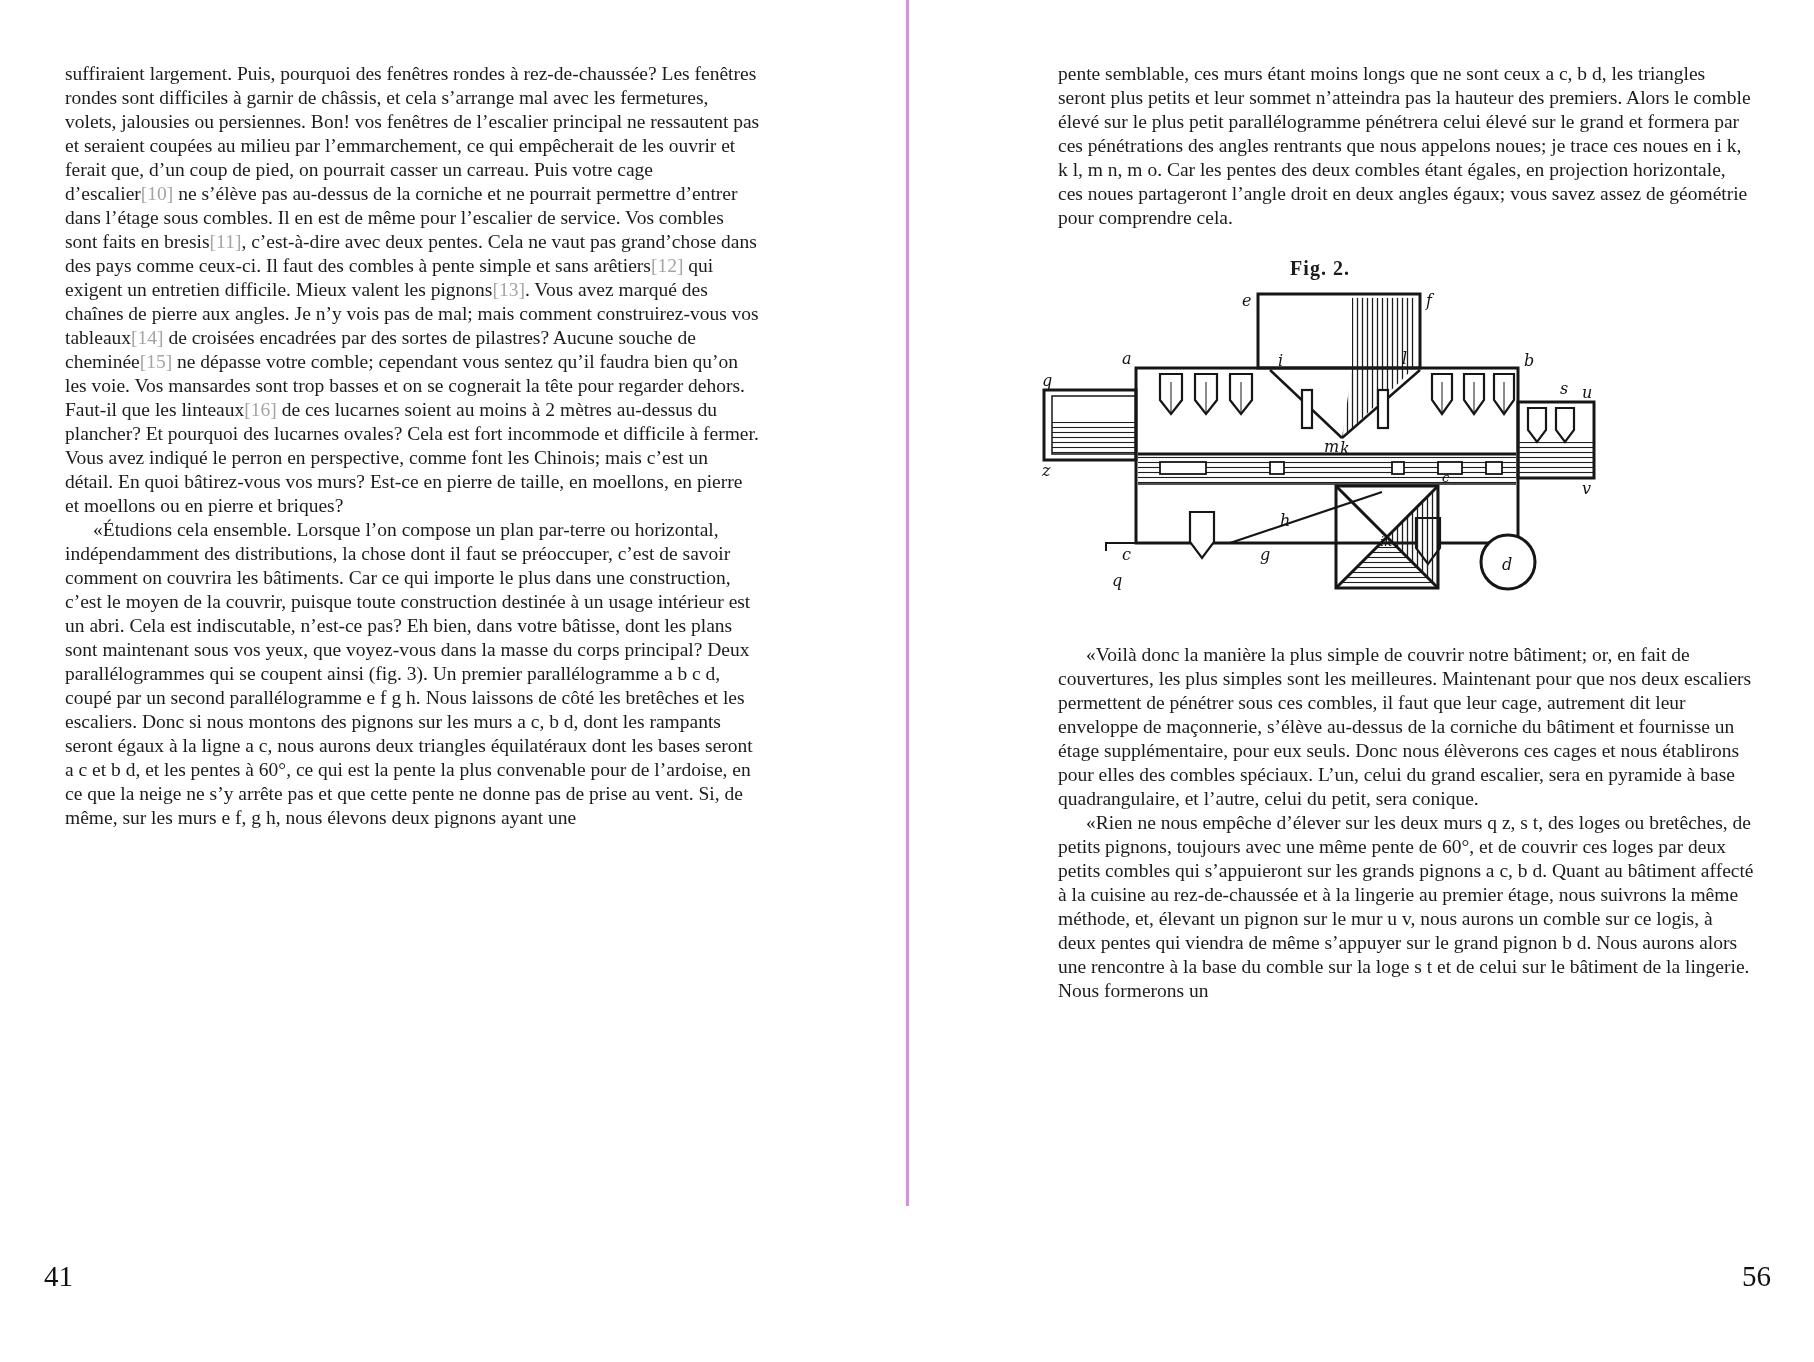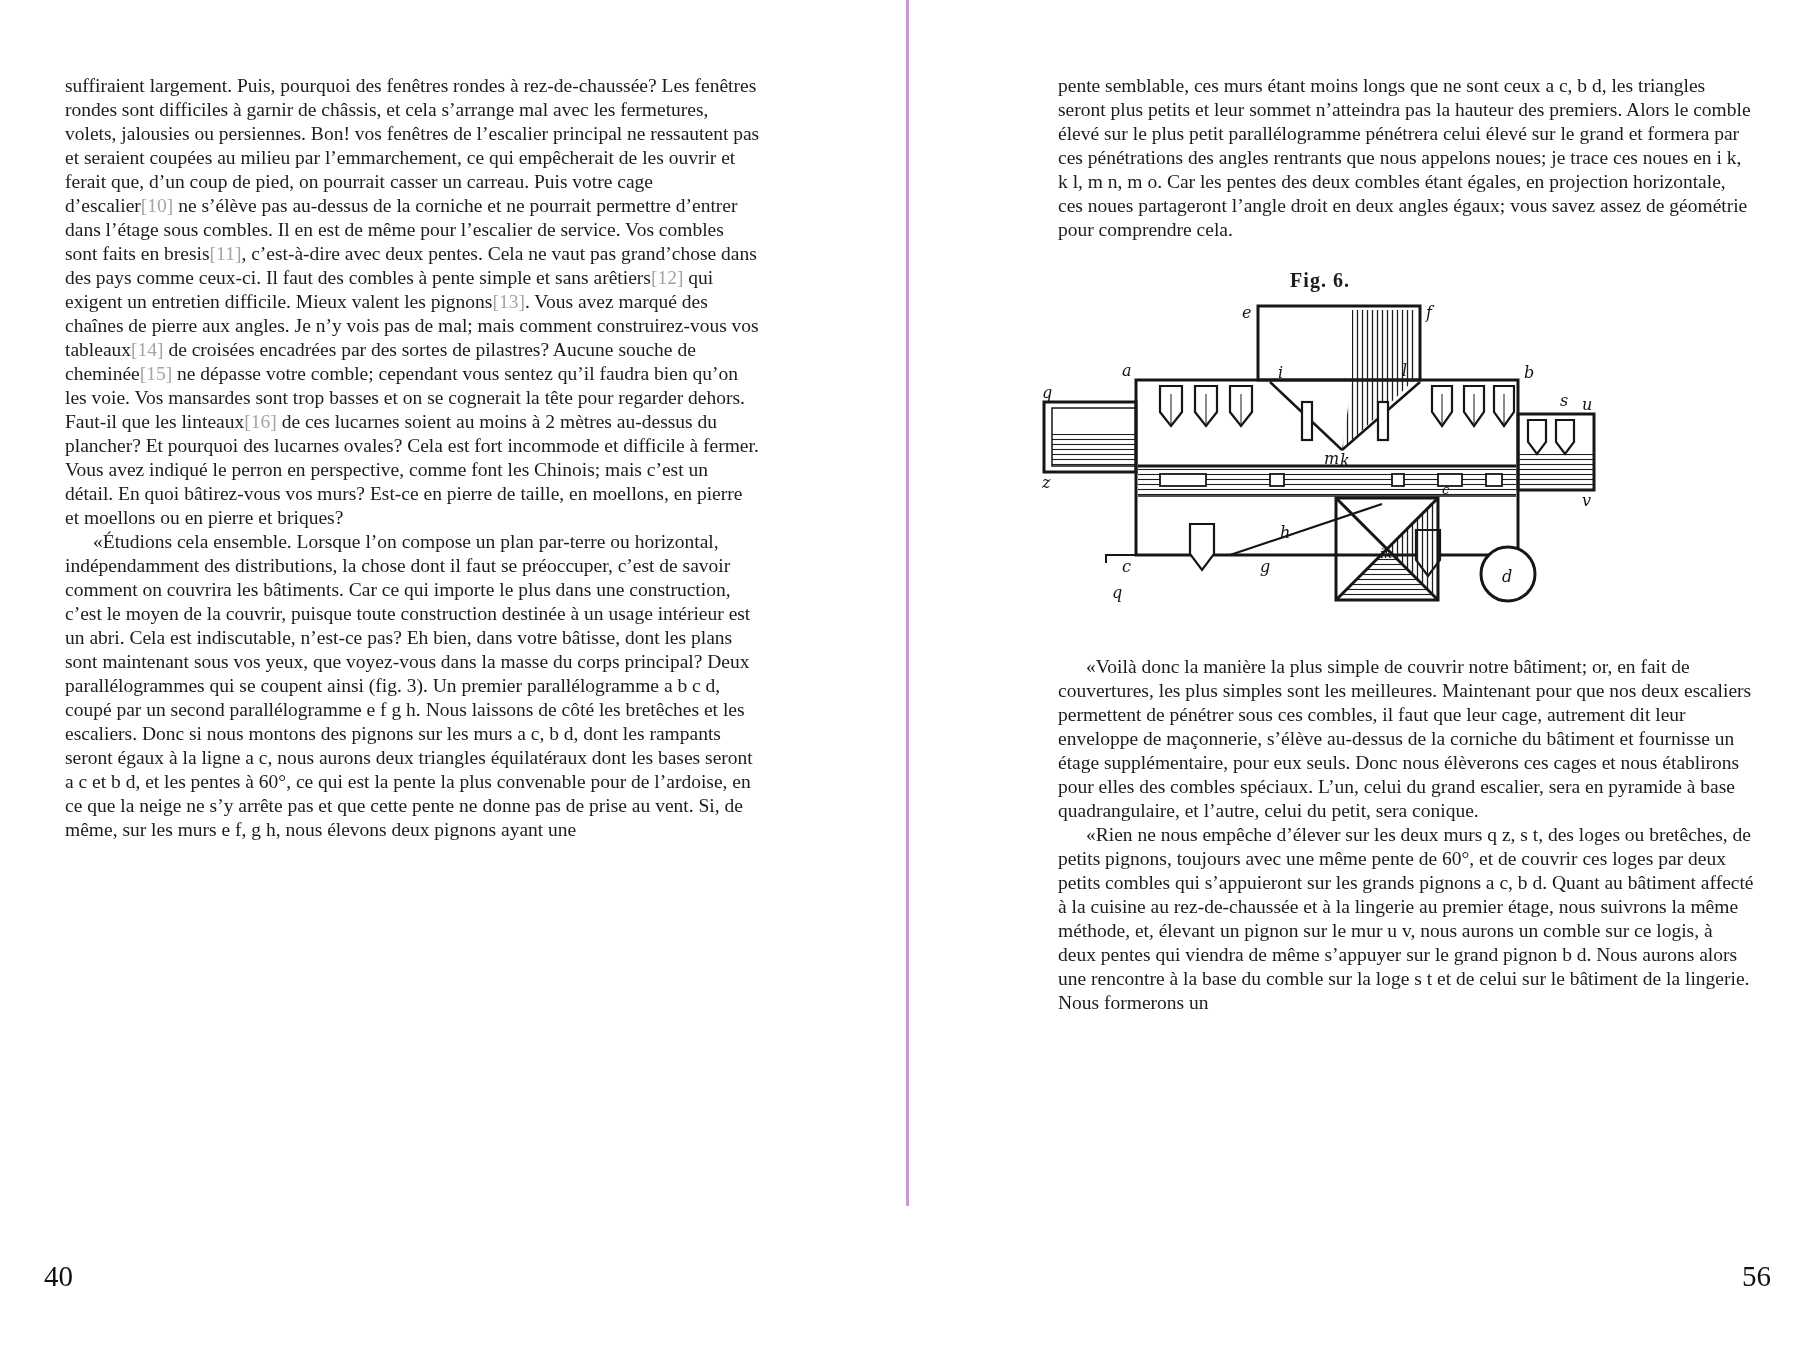--- a/index.html
+++ b/index.html
@@ -1,18 +1,18 @@
 <!DOCTYPE html>
 <html><head>
 <meta charset="utf-8">
 <style>
   html,body{margin:0;padding:0;background:#ffffff;}
   body{width:1814px;height:1362px;position:relative;overflow:hidden;
        font-family:"Liberation Serif","DejaVu Serif",serif;color:#1c1c1c;}
-  .col{position:absolute;top:74px;width:696px;font-size:19.5px;line-height:24px;text-align:left;}
+  .col{position:absolute;top:62px;width:696px;font-size:19.5px;line-height:24px;text-align:left;}
   .col-left{left:65px;}
   .col-right{left:1058px;}
   p{margin:0;padding:0;}
   p.indent{text-indent:28px;}
   .it{}
   .ref{color:#a4a4a4;}
   .divider{position:absolute;top:0;left:906px;width:3px;height:1206px;}
   .folio{position:absolute;top:1260px;font-size:29px;color:#111;}
   .folio-left{left:44px;}
   .folio-right{right:43px;text-align:right;}
@@ -29,21 +29,21 @@
 
 <div class="col col-left">
   <p><span>suffiraient largement. Puis, pourquoi des fenêtres rondes à rez-de-chaussée? Les fenêtres rondes sont difficiles à garnir de châssis, et cela s’arrange mal avec les fermetures, volets, jalousies ou persiennes. Bon! vos fenêtres de l’escalier principal ne ressautent pas et seraient coupées au milieu par l’emmarchement, ce qui empêcherait de les ouvrir et ferait que, d’un coup de pied, on pourrait casser un carreau. Puis votre cage d’escalier</span><span class="ref">[10]</span><span> ne s’élève pas au-dessus de la corniche et ne pourrait permettre d’entrer dans l’étage sous combles. Il en est de même pour l’escalier de service. Vos combles sont faits en bresis</span><span class="ref">[11]</span><span>, c’est-à-dire avec deux pentes. Cela ne vaut pas grand’chose dans des pays comme ceux-ci. Il faut des combles à pente simple et sans arêtiers</span><span class="ref">[12]</span><span> qui exigent un entretien difficile. Mieux valent les pignons</span><span class="ref">[13]</span><span>. Vous avez marqué des chaînes de pierre aux angles. Je n’y vois pas de mal; mais comment construirez-vous vos tableaux</span><span class="ref">[14]</span><span> de croisées encadrées par des sortes de pilastres? Aucune souche de cheminée</span><span class="ref">[15]</span><span> ne dépasse votre comble; cependant vous sentez qu’il faudra bien qu’on les voie. Vos mansardes sont trop basses et on se cognerait la tête pour regarder dehors. Faut-il que les linteaux</span><span class="ref">[16]</span><span> de ces lucarnes soient au moins à 2 mètres au-dessus du plancher? Et pourquoi des lucarnes ovales? Cela est fort incommode et difficile à fermer. Vous avez indiqué le perron en perspective, comme font les Chinois; mais c’est un détail. En quoi bâtirez-vous vos murs? Est-ce en pierre de taille, en moellons, en pierre et moellons ou en pierre et briques?</span></p>
   <p class="indent"><span>«Étudions cela ensemble. Lorsque l’on compose un plan par-terre ou horizontal, indépendamment des distributions, la chose dont il faut se préoccuper, c’est de savoir comment on couvrira les bâtiments. Car ce qui importe le plus dans une construction, c’est le moyen de la couvrir, puisque toute construction destinée à un usage intérieur est un abri. Cela est indiscutable, n’est-ce pas? Eh bien, dans votre bâtisse, dont les plans sont maintenant sous vos yeux, que voyez-vous dans la masse du corps principal? Deux parallélogrammes qui se coupent ainsi (fig. 3). Un premier parallélogramme </span><span class="it">a b c d</span><span>, coupé par un second parallélogramme </span><span class="it">e f g h.</span><span> Nous laissons de côté les bretêches et les escaliers. Donc si nous montons des pignons sur les murs </span><span class="it">a c, b d</span><span>, dont les rampants seront égaux à la ligne </span><span class="it">a c</span><span>, nous aurons deux triangles équilatéraux dont les bases seront </span><span class="it">a c</span><span> et </span><span class="it">b d</span><span>, et les pentes à 60°, ce qui est la pente la plus convenable pour de l’ardoise, en ce que la neige ne s’y arrête pas et que cette pente ne donne pas de prise au vent. Si, de même, sur les murs </span><span class="it">e f, g h,</span><span> nous élevons deux pignons ayant une</span></p>
 </div>
 
 <div class="col col-right">
   <p><span>pente semblable, ces murs étant moins longs que ne sont ceux </span><span class="it">a c, b d</span><span>, les triangles seront plus petits et leur sommet n’atteindra pas la hauteur des premiers. Alors le comble élevé sur le plus petit parallélogramme pénétrera celui élevé sur le grand et formera par ces pénétrations des angles rentrants que nous appelons </span><span class="it">noues</span><span>; je trace ces noues en </span><span class="it">i k, k l, m n, m</span><span> o. Car les pentes des deux combles étant égales, en projection horizontale, ces noues partageront l’angle droit en deux angles égaux; vous savez assez de géométrie pour comprendre cela.</span></p>
 
   <div class="figure-block">
-    <div class="figure-caption">Fig. 6.</div>
+    <div class="figure-caption">Fig. 2.</div>
     <svg width="560" height="325" viewBox="0 0 560 325">
       <defs>
         <pattern id="vh" width="5" height="6" patternUnits="userSpaceOnUse">
           <path d="M2.5,0 V6" stroke="#1d1d1d" stroke-width="1.3"></path>
         </pattern>
         <pattern id="hh" width="6" height="5" patternUnits="userSpaceOnUse">
           <path d="M0,2.5 H6" stroke="#1d1d1d" stroke-width="1.1"></path>
         </pattern>
       </defs>
       <g fill="none" stroke="#161616" stroke-width="3">
@@ -147,14 +147,14 @@
         <text x="82" y="270">c</text>
         <text x="72" y="296">q</text>
       </g>
     </svg>
   </div>
 
   <p class="indent"><span>«Voilà donc la manière la plus simple de couvrir notre bâtiment; or, en fait de couvertures, les plus simples sont les meilleures. Maintenant pour que nos deux escaliers permettent de pénétrer sous ces combles, il faut que leur cage, autrement dit leur enveloppe de maçonnerie, s’élève au-dessus de la corniche du bâtiment et fournisse un étage supplémentaire, pour eux seuls. Donc nous élèverons ces cages et nous établirons pour elles des combles spéciaux. L’un, celui du grand escalier, sera en pyramide à base quadrangulaire, et l’autre, celui du petit, sera conique.</span></p>
   <p class="indent"><span>«Rien ne nous empêche d’élever sur les deux murs </span><span class="it">q z, s t</span><span>, des loges ou bretêches, de petits pignons, toujours avec une même pente de 60°, et de couvrir ces loges par deux petits combles qui s’appuieront sur les grands pignons </span><span class="it">a c, b d.</span><span> Quant au bâtiment affecté à la cuisine au rez-de-chaussée et à la lingerie au premier étage, nous suivrons la même méthode, et, élevant un pignon sur le mur </span><span class="it">u v</span><span>, nous aurons un comble sur ce logis, à deux pentes qui viendra de même s’appuyer sur le grand pignon </span><span class="it">b d.</span><span> Nous aurons alors une rencontre à la base du comble sur la loge </span><span class="it">s t</span><span> et de celui sur le bâtiment de la lingerie. Nous formerons un</span></p>
 </div>
 
-<div class="folio folio-left">40</div>
+<div class="folio folio-left">41</div>
 <div class="folio folio-right">56</div>
 
 </body></html>

